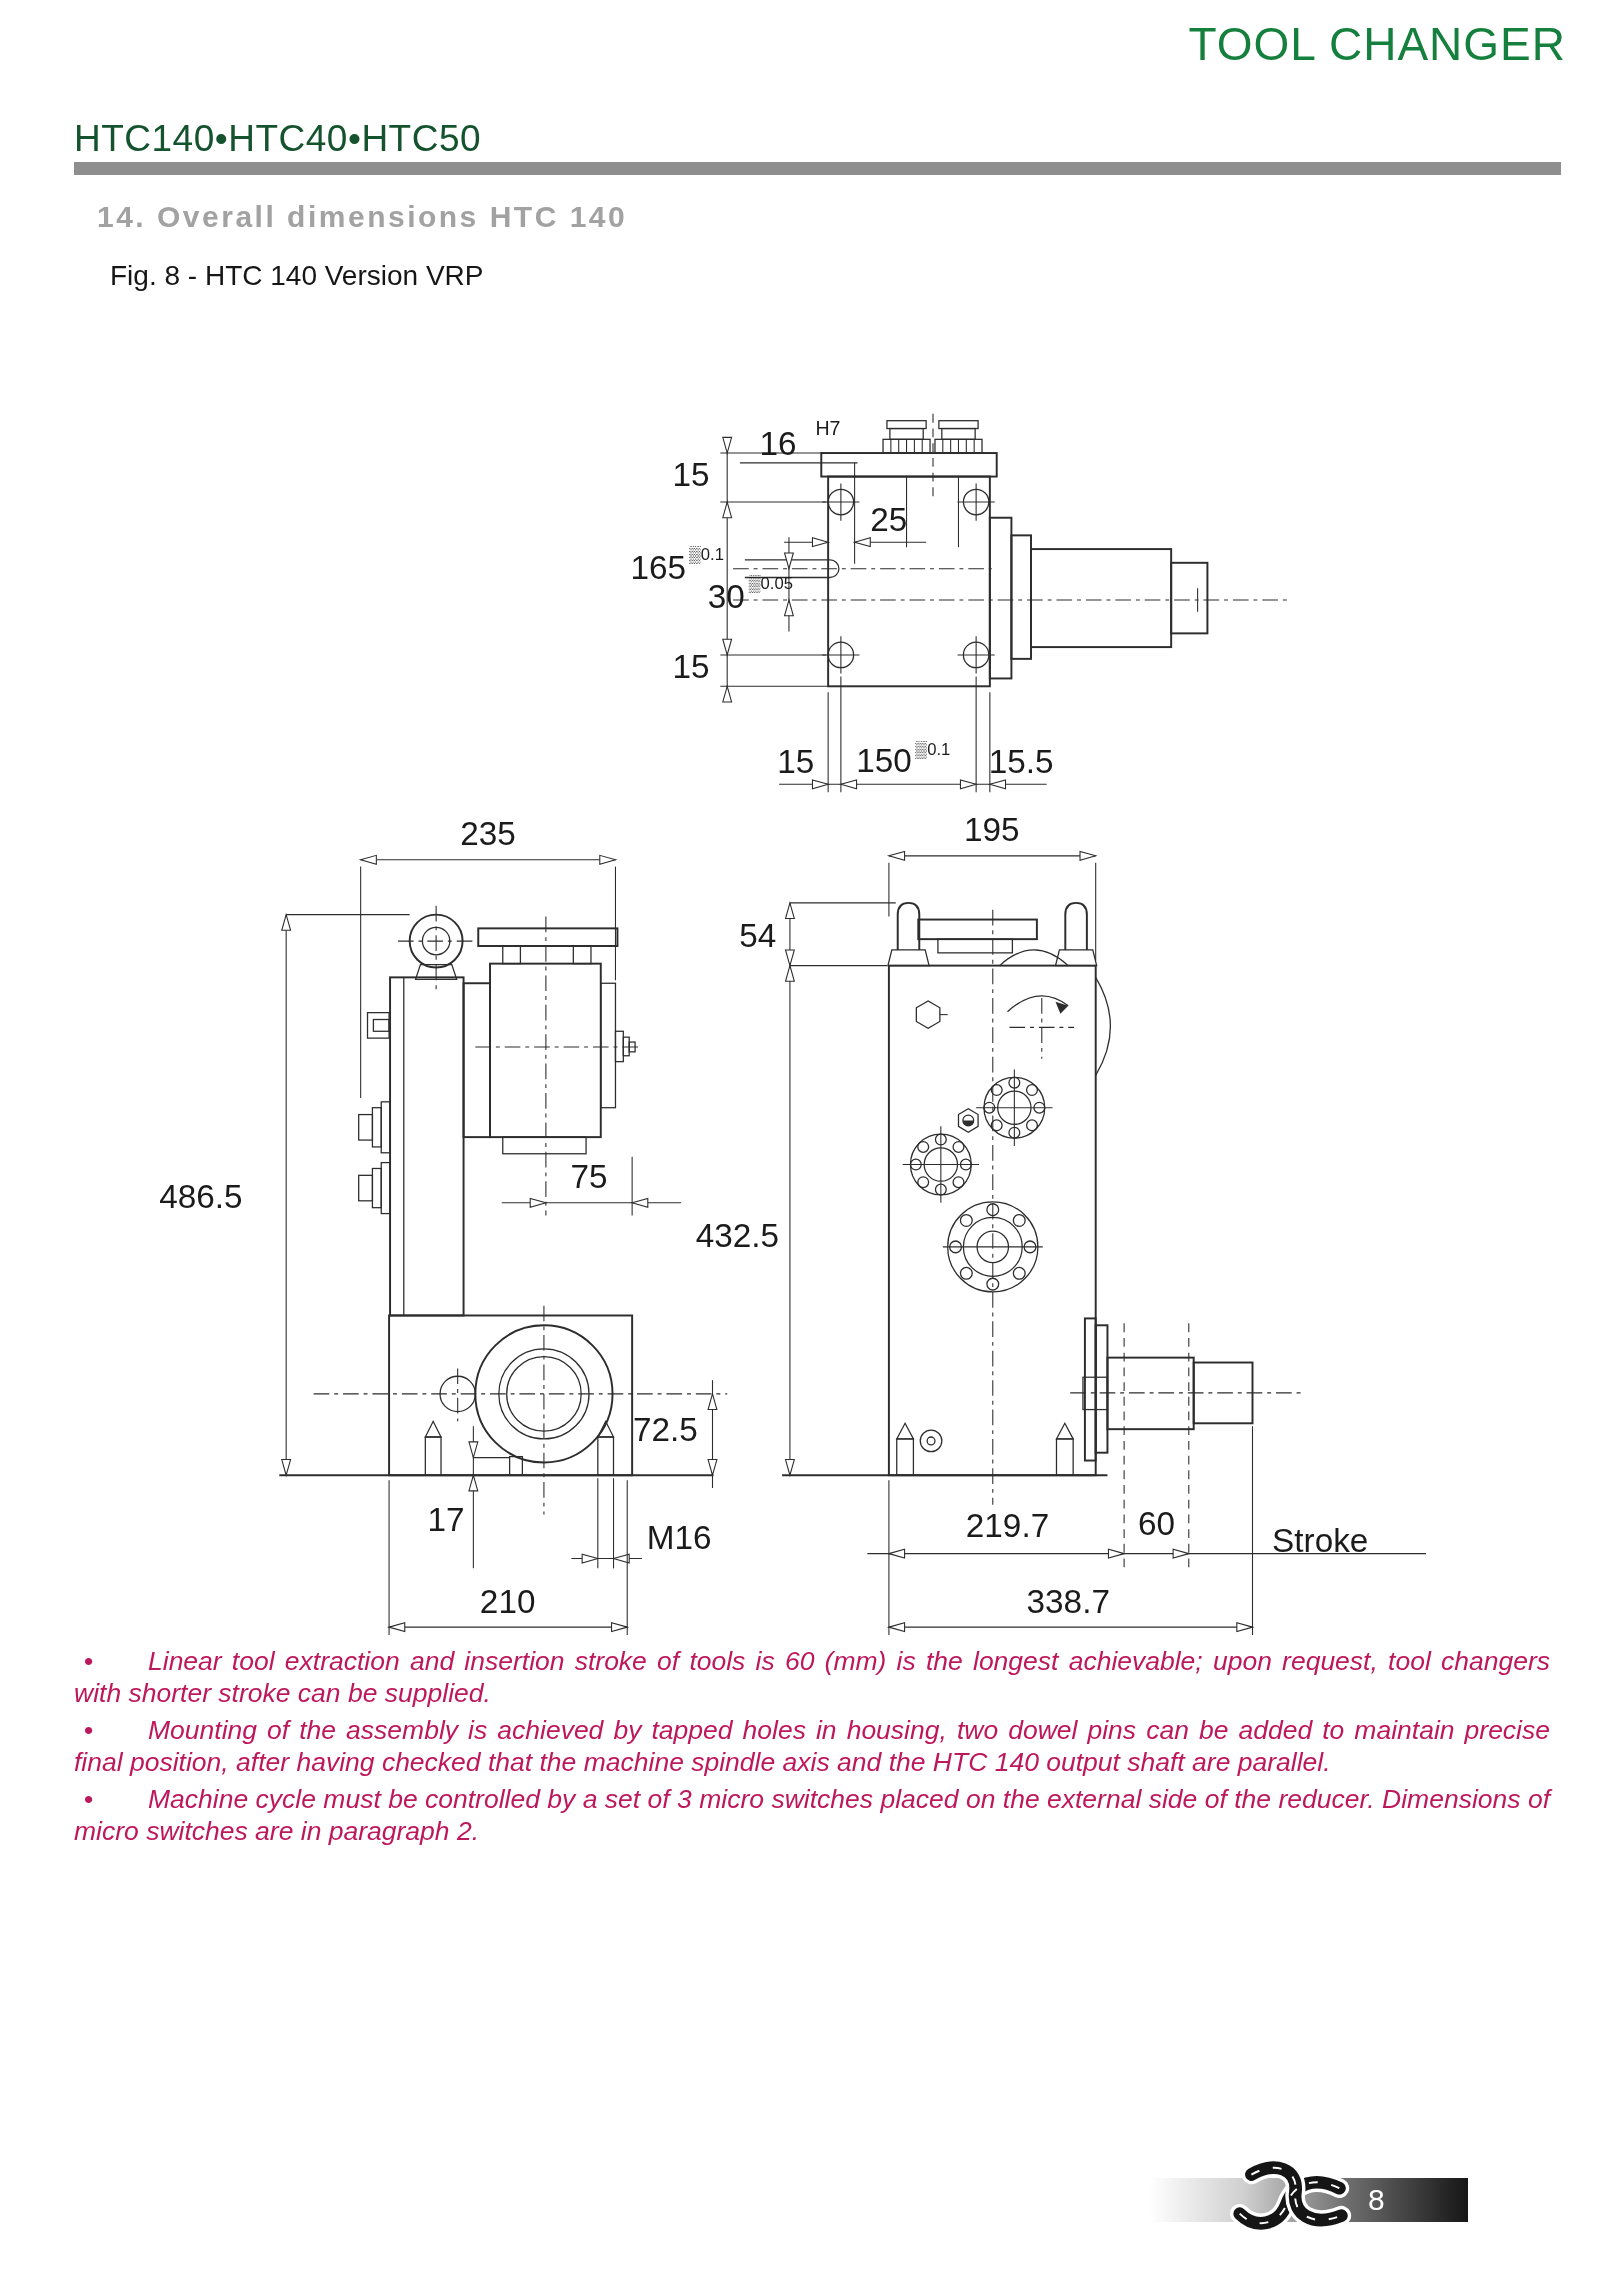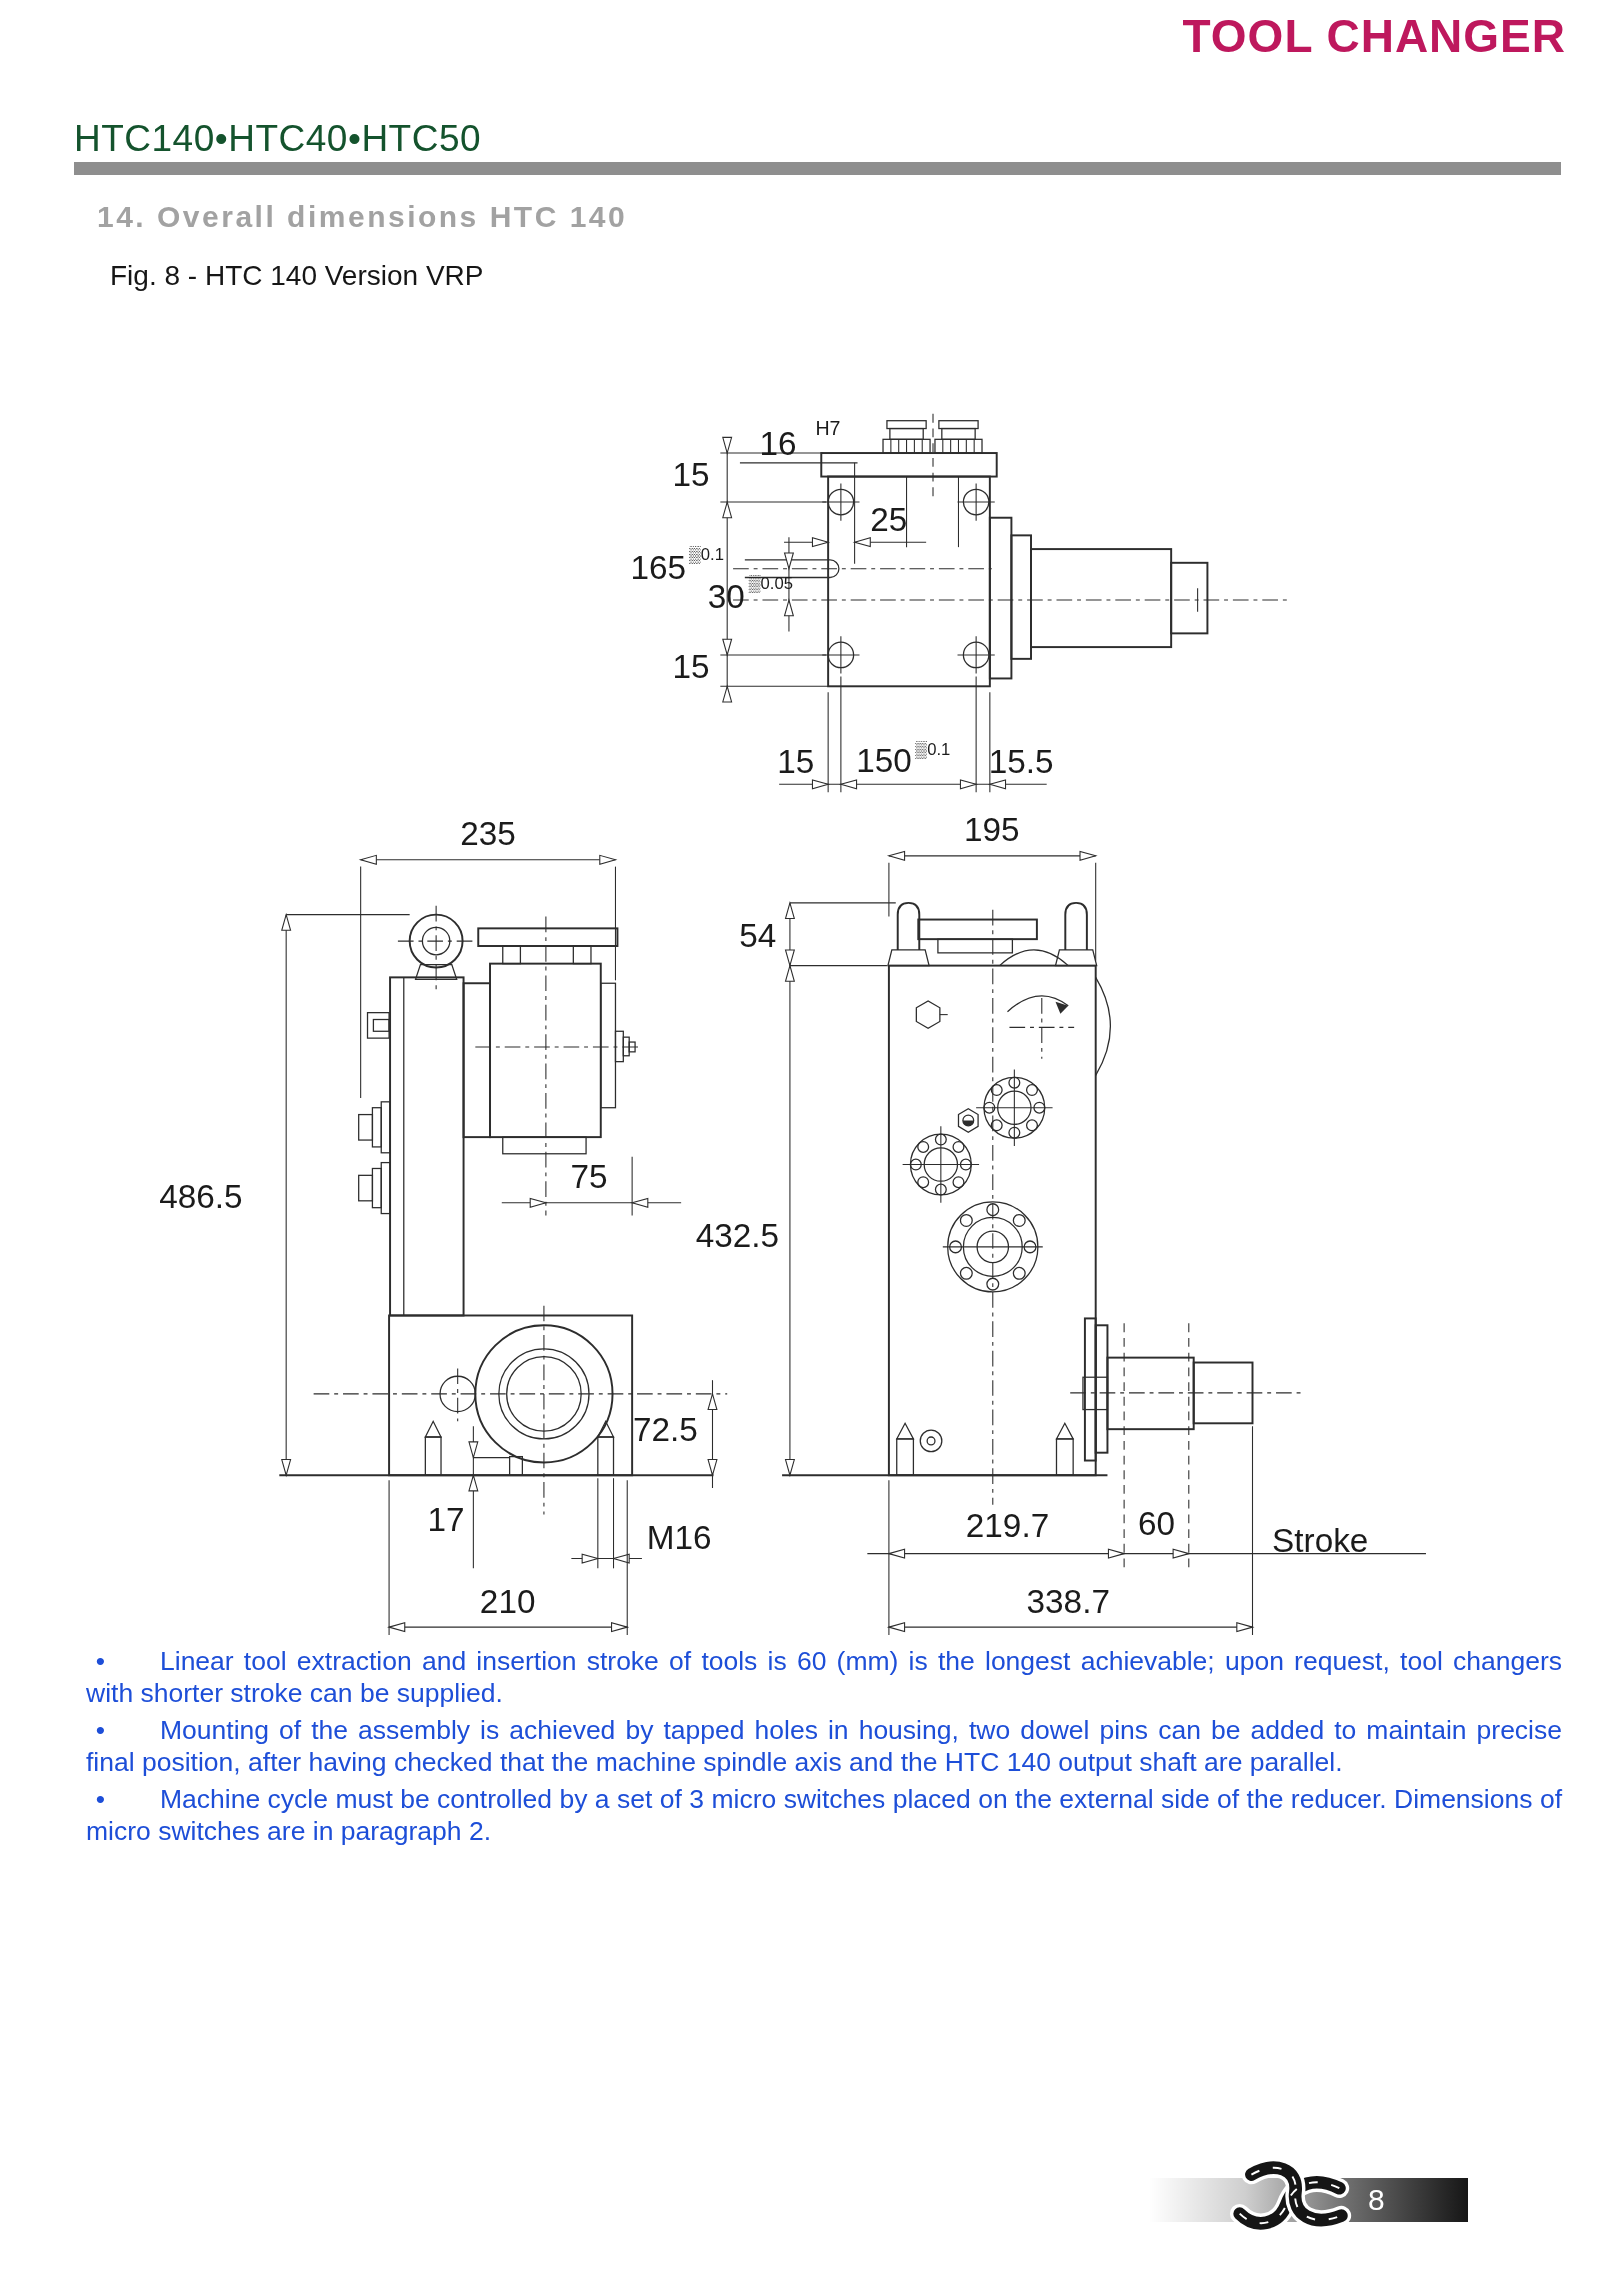--- a/index.html
+++ b/index.html
@@ -1,36 +1,36 @@
 <!DOCTYPE html>
 <html><head>
 <meta charset="utf-8">
 <style>
   html,body{margin:0;padding:0;background:#e8e8e8;}
   .page{position:relative;width:1621px;height:2293px;background:#ffffff;overflow:hidden;
         font-family:"Liberation Sans",sans-serif;color:#151515;}
-  .doc-title{position:absolute;right:55px;top:9px;font-size:46px;letter-spacing:1px;color:#be185d;font-weight:bold;}
+  .doc-title{position:absolute;right:55px;top:17px;font-size:46px;letter-spacing:1px;color:#15803d;}
   .models{position:absolute;left:74px;top:118px;font-size:37px;letter-spacing:0.5px;color:#14532d;}
   .rule{position:absolute;left:74px;top:162px;width:1487px;height:12.7px;background:#8e8e8e;}
   .section-heading{position:absolute;left:97px;top:200px;font-size:30px;font-weight:700;
         color:#a2a2a2;letter-spacing:2.5px;}
   .fig-caption{position:absolute;left:110px;top:260px;font-size:28px;color:#161616;}
   svg.drawing{position:absolute;left:0;top:0;}
   .o2{fill:none;stroke:#2d2d2d;stroke-width:2;}
   .o1{fill:none;stroke:#2d2d2d;stroke-width:1.3;}
   .d1{fill:none;stroke:#2d2d2d;stroke-width:1.1;}
   .cl{fill:none;stroke:#2d2d2d;stroke-width:1.1;stroke-dasharray:16 5 4 5;}
   .dsh{fill:none;stroke:#2d2d2d;stroke-width:1.1;stroke-dasharray:9 6;}
   .ah{fill:#ffffff;stroke:#2d2d2d;stroke-width:1.1;}
   .ahf{fill:#2d2d2d;}
   text.dt{font-family:"Liberation Sans",sans-serif;font-size:34px;fill:#1b1b1b;}
   text.ds{font-size:17px;}
   text.dm{font-size:20px;}
-  .notes{position:absolute;left:86px;top:1645px;width:1476px;font-size:26.5px;line-height:32px;
-         color:#1d4ed8;text-align:justify;}
+  .notes{position:absolute;left:74px;top:1645px;width:1476px;font-size:26.5px;line-height:32px;
+         color:#be185d;text-align:justify;font-style:italic;}
   .notes p{margin:0 0 4.9px 0;}
   .bullet{display:inline-block;width:74px;padding-left:9.8px;box-sizing:border-box;}
   .footer-bar{position:absolute;left:1149px;top:2178px;width:319px;height:44px;
          background:linear-gradient(90deg,#ffffff 0%,#cfcfcf 30%,#6f6f6f 62%,#161616 100%);}
   .page-num{position:absolute;left:1368px;top:2183px;font-size:30px;color:#ffffff;}
   svg.logo{position:absolute;left:1218px;top:2155px;}
 </style>
 </head>
 <body>
 

